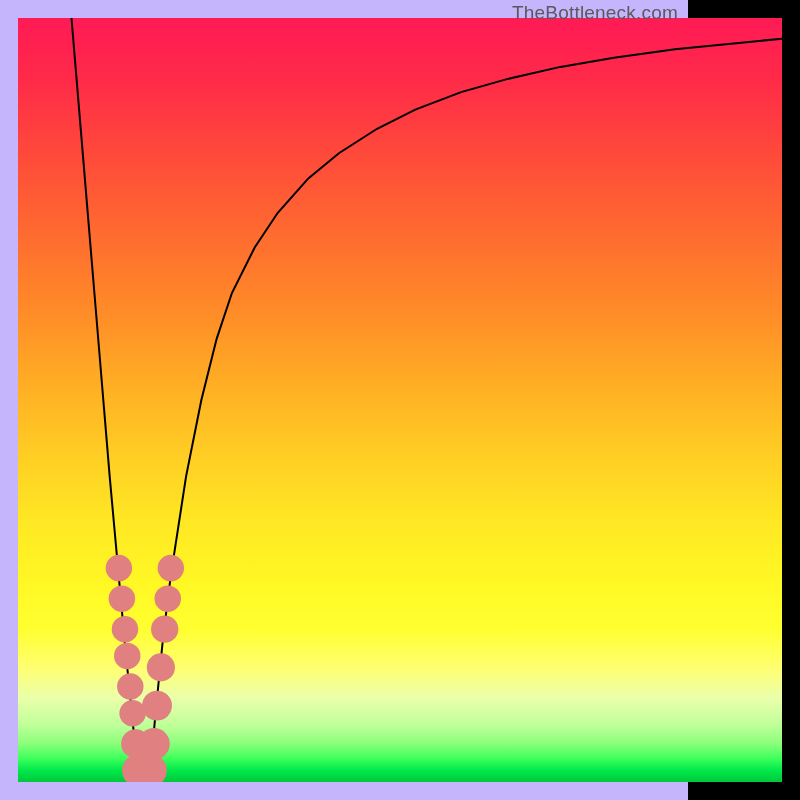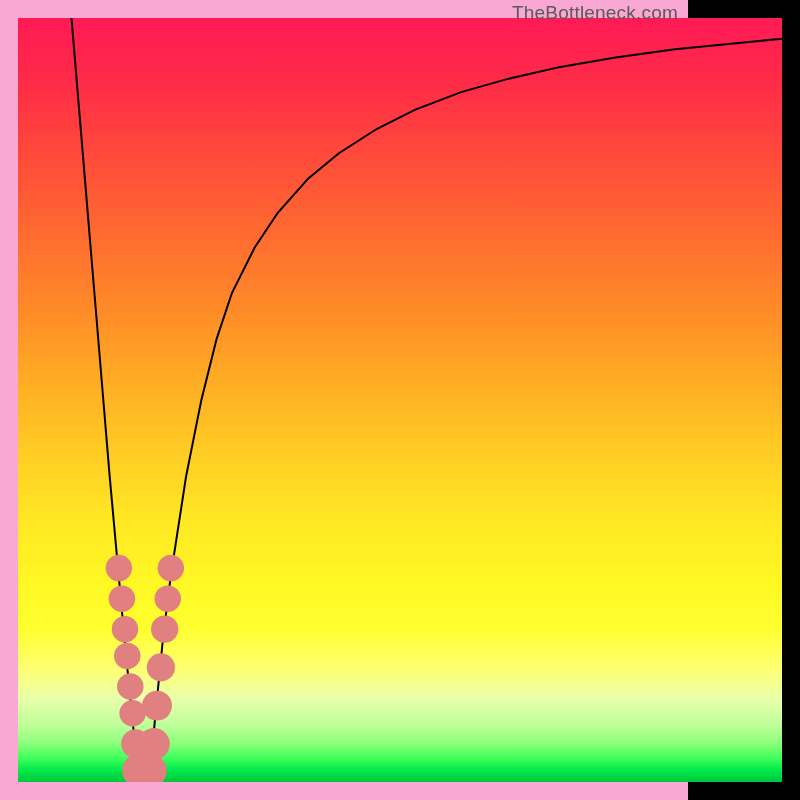--- a/index.html
+++ b/index.html
@@ -10,21 +10,21 @@
     overflow: hidden;
     background: #000;
     font-family: Arial, Helvetica, sans-serif;
   }
   .frame {
     position: absolute;
     top: 0;
     left: 0;
     width: 688px;
     height: 800px;
-    background: #f9a8d4;
+    background: #c4b5fd;
   }
   .plot {
     position: absolute;
     top: 18px;
     left: 18px;
     width: 764px;
     height: 764px;
     overflow: hidden;
   }
   .gradient {

